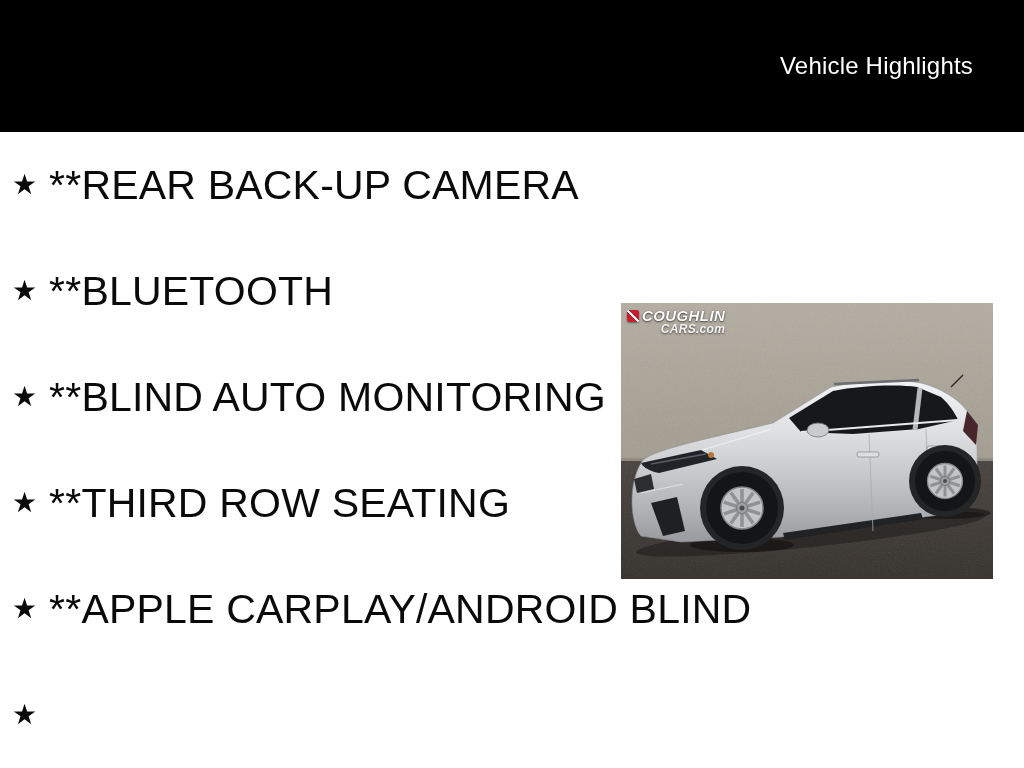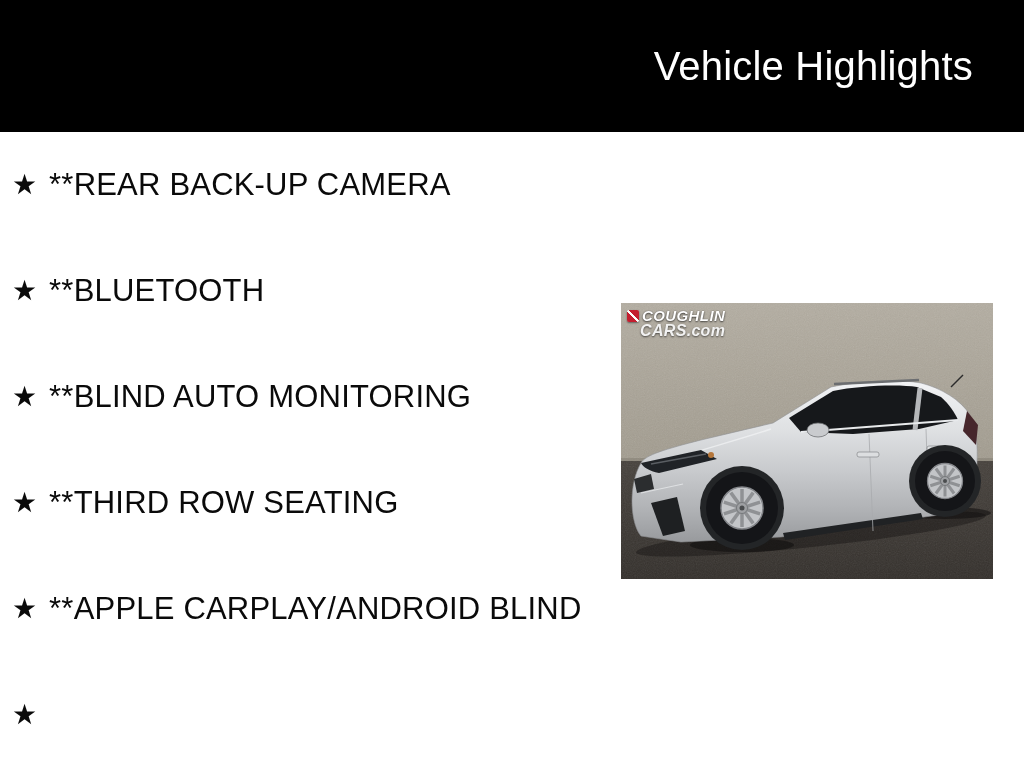--- a/index.html
+++ b/index.html
@@ -5,48 +5,48 @@
   * { margin:0; padding:0; box-sizing:border-box; }
   html,body { width:1024px; height:768px; background:#ffffff; font-family:"Liberation Sans", sans-serif; }
   .page { position:relative; width:1024px; height:768px; overflow:hidden; background:#ffffff; }
 
   
   .header {
     position:absolute; top:0; left:0; width:1024px; height:132px;
     background:#000000; display:flex; align-items:center; justify-content:flex-end;
     padding-right:51px;
   }
-  .header-title { color:#ffffff; font-size:40px; font-weight:400; letter-spacing:0.2px; }
+  .header-title { color:#ffffff; font-size:24px; font-weight:400; letter-spacing:0.2px; }
 
   
   .highlights { position:absolute; top:132px; left:0; width:1024px; list-style:none; }
   .hl-item { height:106px; display:flex; align-items:center; padding-left:12px; }
   .star { font-size:28px; color:#0a0a0a; margin-right:12px; line-height:1; }
-  .hl-label { font-size:31px; color:#0a0a0a; font-weight:400; letter-spacing:0.2px; white-space:nowrap; }
+  .hl-label { font-size:41px; color:#0a0a0a; font-weight:400; letter-spacing:0.2px; white-space:nowrap; }
 
   
   .photo {
     position:absolute; left:621px; top:303px; width:372px; height:276px;
     overflow:hidden;
   }
   .photo svg { display:block; }
 
   .watermark { position:absolute; top:4px; left:6px; display:inline-block; }
   .wm-row { display:flex; align-items:center;justify-content:center; }
   .wm-badge {
     width:12px; height:12px; border-radius:2px; margin-right:3px;
     background:linear-gradient(45deg, #c41e2f 42%, #ffffff 42% 58%, #c41e2f 58%);
     box-shadow:0 1px 2px rgba(0,0,0,0.45);
   }
   .wm-brand {
     color:#ffffff; font-weight:bold; font-style:italic; font-size:15px; letter-spacing:0.4px;
     text-shadow:0 1px 2px rgba(0,0,0,0.6), 0 0 1px rgba(0,0,0,0.5);
   }
   .wm-suffix {
-    color:#f2f2f2; font-weight:bold; font-style:italic; font-size:16px; letter-spacing:0.3px;
+    color:#f2f2f2; font-weight:bold; font-style:italic; font-size:12px; letter-spacing:0.3px;
     text-align:right; margin-top:-2px;
     text-shadow:0 1px 2px rgba(0,0,0,0.6);
   }
 </style>
 </head>
 <body>
 
 <div class="page">
 
   <div class="header">

